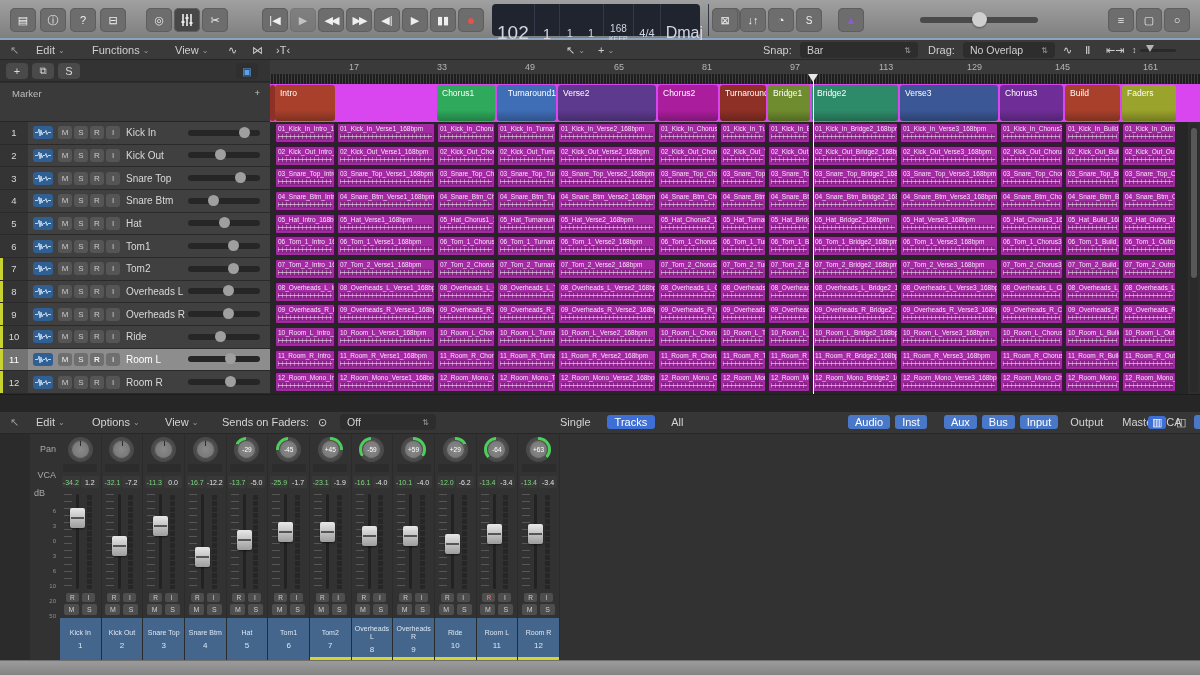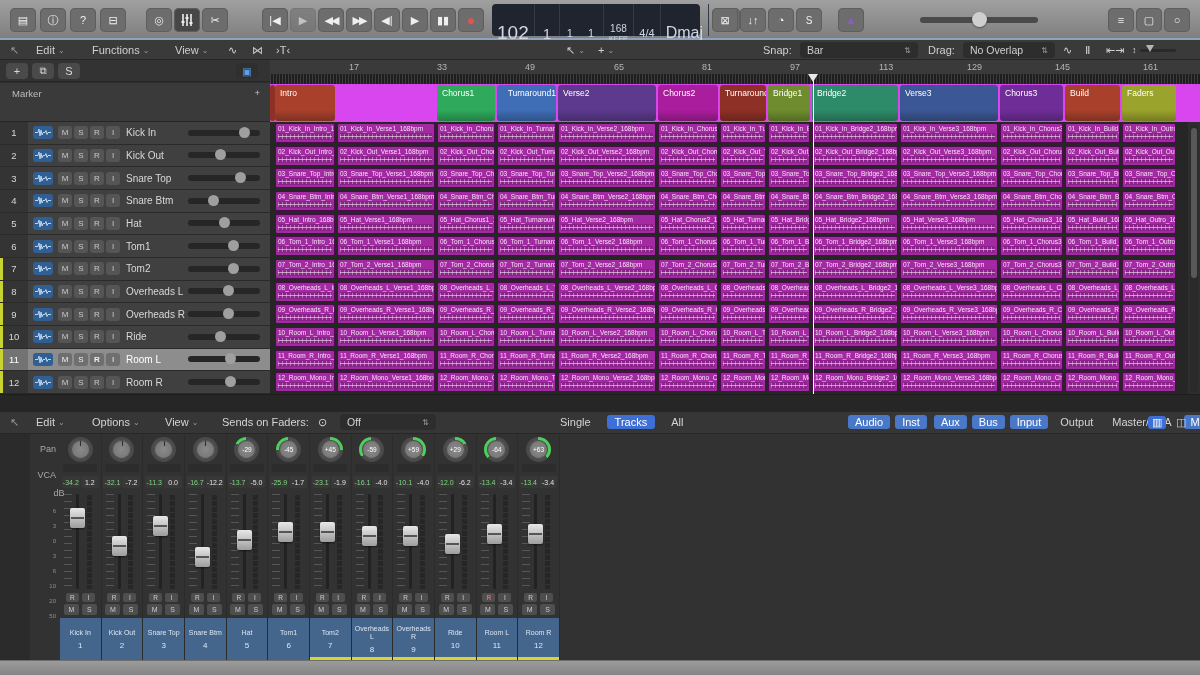--- a/index.html
+++ b/index.html
@@ -798,41 +798,41 @@
             <span class="chev">⇅</span>
           </div>
       </div>
       <div class="arr-item" style="left:553px" id="view-buttons">
           <span class="flt" style="margin-right: 6px;">Single</span>
           <span class="pill" style="margin-right: 6px;">Tracks</span>
           <span class="flt" style="margin-right: 6px;">All</span>
         </div>
       <div class="arr-item" style="left:848px" id="filter-buttons">
           <span class="flt on" style="margin-right: 2px;">Audio</span>
-          <span class="flt on" style="margin-right: 4px;">Inst</span>
+          <span class="flt on" style="margin-right: 14px;">Inst</span>
           <span class="flt on" style="margin-right: 2px;">Aux</span>
           <span class="flt on" style="margin-right: 2px;">Bus</span>
           <span class="flt on" style="margin-right: 2px;">Input</span>
           <span class="flt" style="margin-right: 2px;">Output</span>
           <span class="flt" style="margin-right: 2px;">Master/VCA</span>
           <span class="flt on" style="margin-right: 2px;">MIDI</span>
         </div>
       <div class="arr-item" style="left:1148px">
           <span class="icon pill" style="padding:0 4px">▥</span>
         </div>
       <div class="arr-item" style="left:1176px">
           <span class="icon">◫</span>
         </div>
     </div>
 
     <div id="mix-left"></div>
     <div id="mix-labels">
       <div style="position:absolute;left:0;top:10px;width:26px;text-align:right">Pan</div>
       <div style="position:absolute;left:0;top:36px;width:26px;text-align:right">VCA</div>
-      <div style="position:absolute;left:16px;top:54px;width:26px;text-align:center">dB</div>
+      <div style="position:absolute;left:4px;top:54px;width:26px;text-align:left">dB</div>
       <div id="fader-ruler" style="position:absolute;left:6px;top:74px;width:20px;font-size:6px;color:#8f8f8f;text-align:right">
           <div style="height: 15px;">6</div>
           <div style="height: 15px;">3</div>
           <div style="height: 15px;">0</div>
           <div style="height: 15px;">3</div>
           <div style="height: 15px;">6</div>
           <div style="height: 15px;">10</div>
           <div style="height: 15px;">20</div>
           <div style="height: 15px;">50</div>
         </div>

